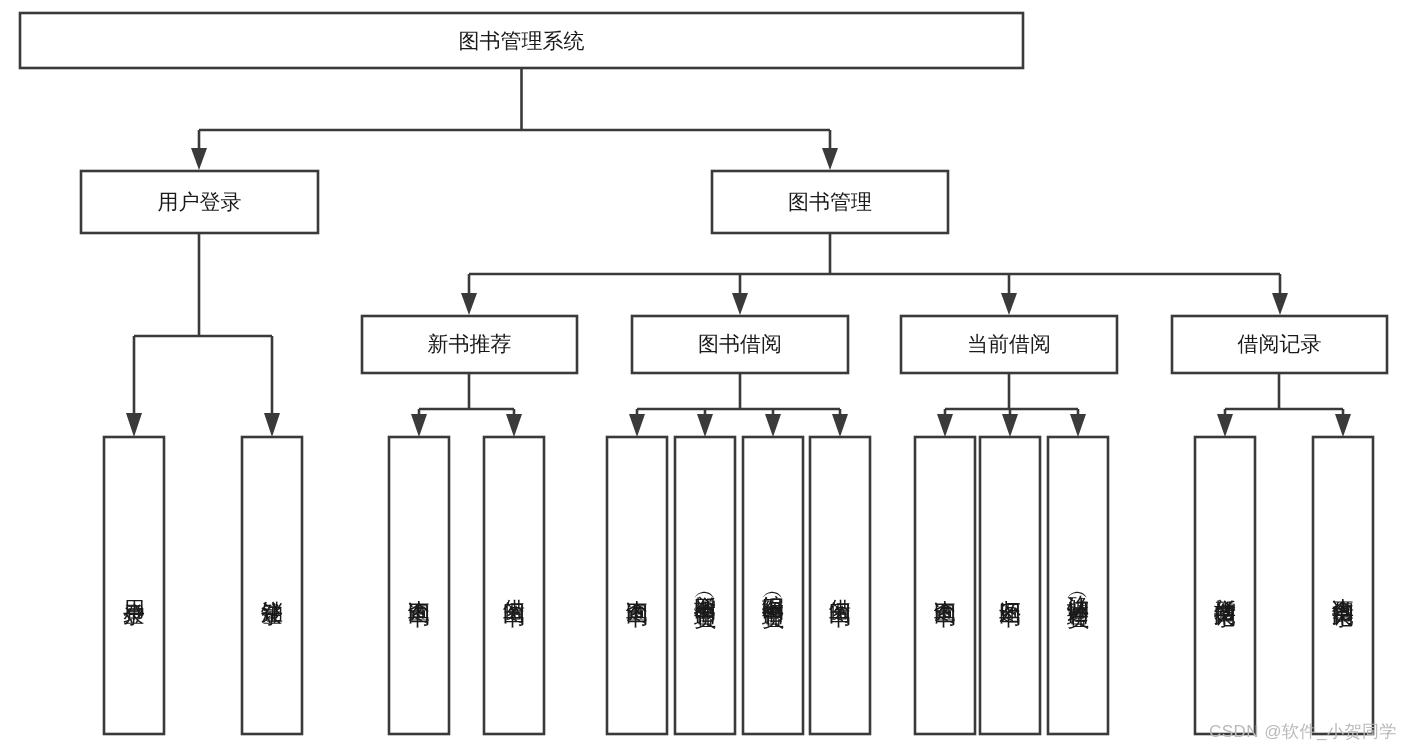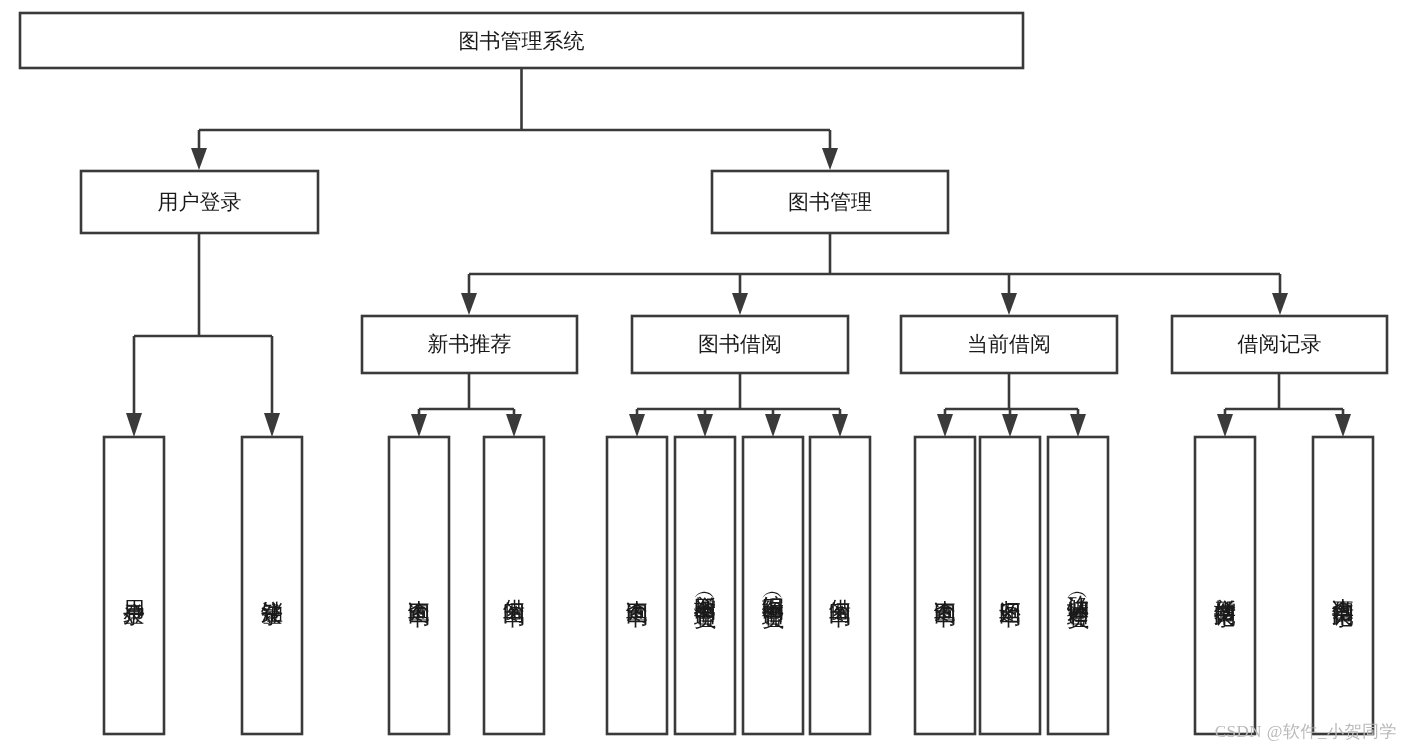--- a/index.html
+++ b/index.html
@@ -64,21 +64,21 @@
     line-height: 1.08;
     letter-spacing: 2px;
     color: #1a1a1a;
     white-space: nowrap;
     text-align: center;
   }
   .watermark {
     position: absolute;
     right: 8px;
     bottom: 4px;
-    font-family: Liberation Serif, serif;
+    font-family: Liberation Sans, sans-serif;
     font-size: 17px;
     color: #b9b9b9;
     letter-spacing: 0.5px;
     white-space: nowrap;
   }
 </style>
 </head>
 <body>
 
 <div id="diagram-root">

